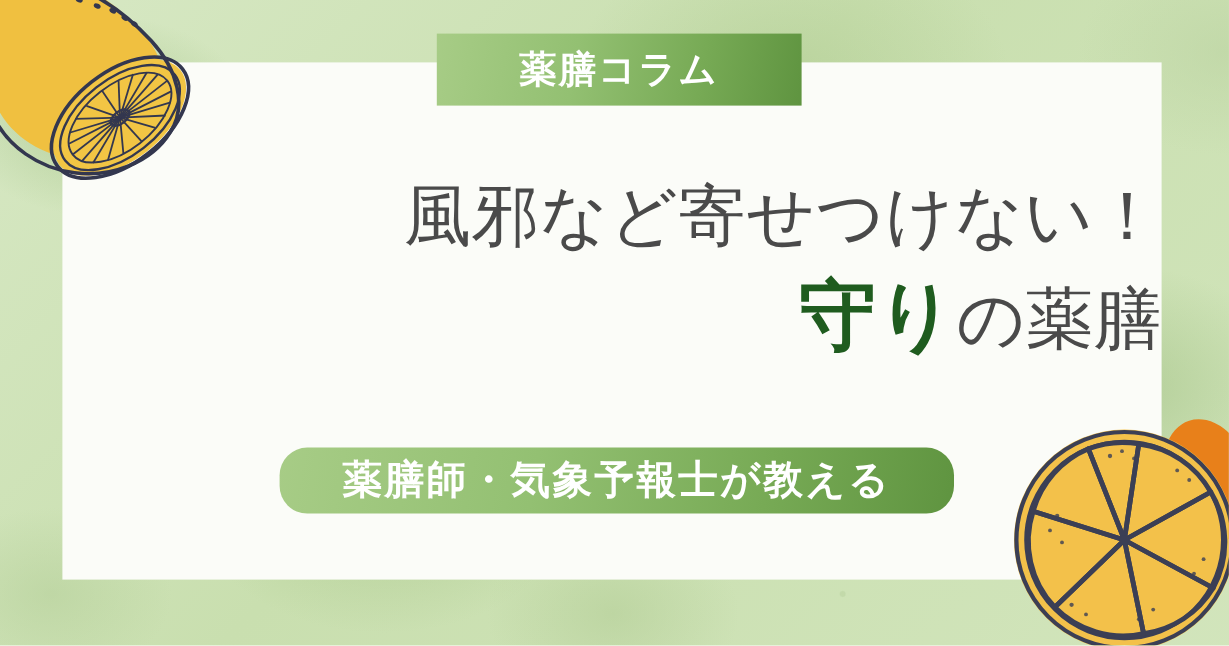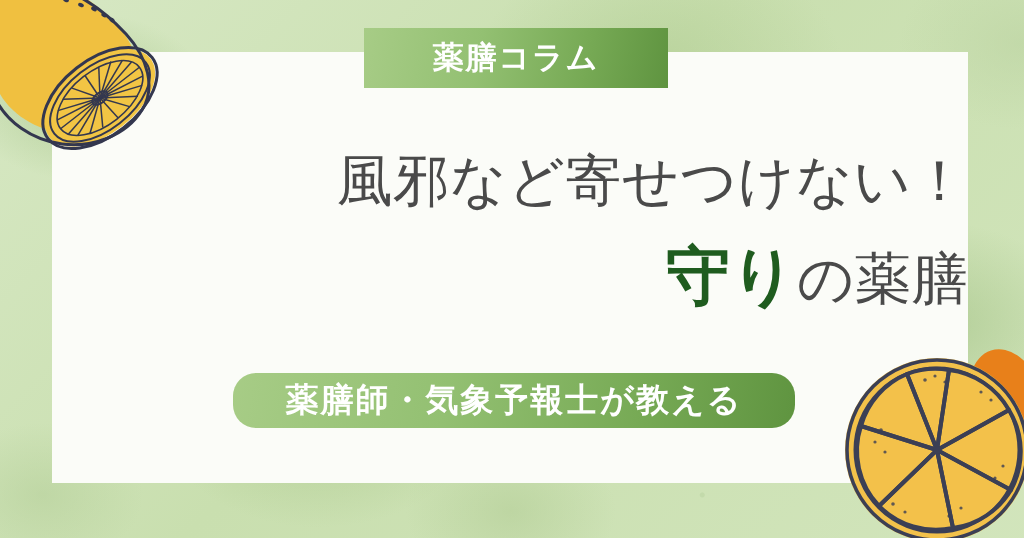--- a/index.html
+++ b/index.html
@@ -126,21 +126,21 @@
   }
   .headline-line1 {
     font-size: 56px;
     font-weight: 400;
     color: #4a4a4a;
     letter-spacing: 0.01em;
     line-height: 1.12;
     white-space: nowrap;
   }
   .headline-line2 {
-    margin-top: 28px;
+    margin-top: 16px;
     line-height: 1.12;
     white-space: nowrap;
   }
   .hl-accent {
     font-size: 64px;
     font-weight: 700;
     color: #1f5c1f;
     letter-spacing: 0.01em;
   }
   .hl-rest {

